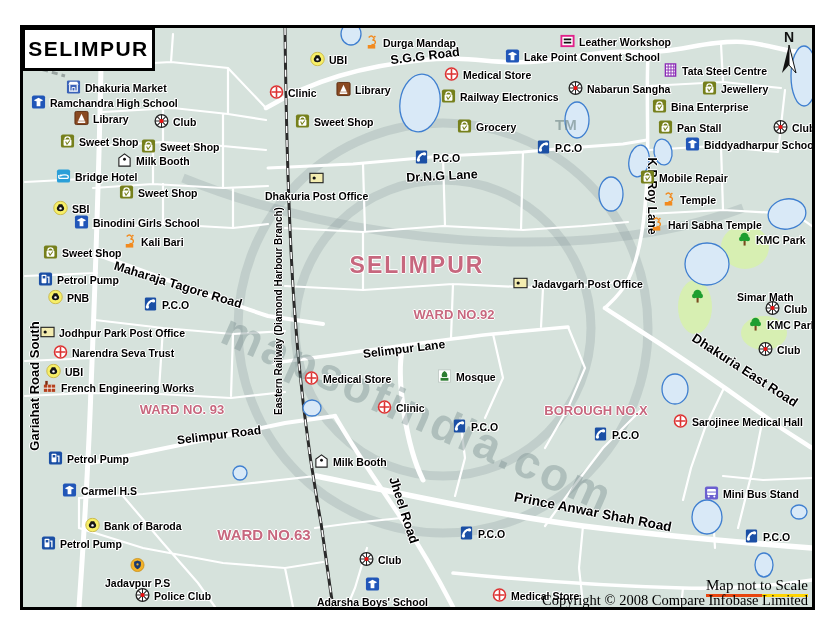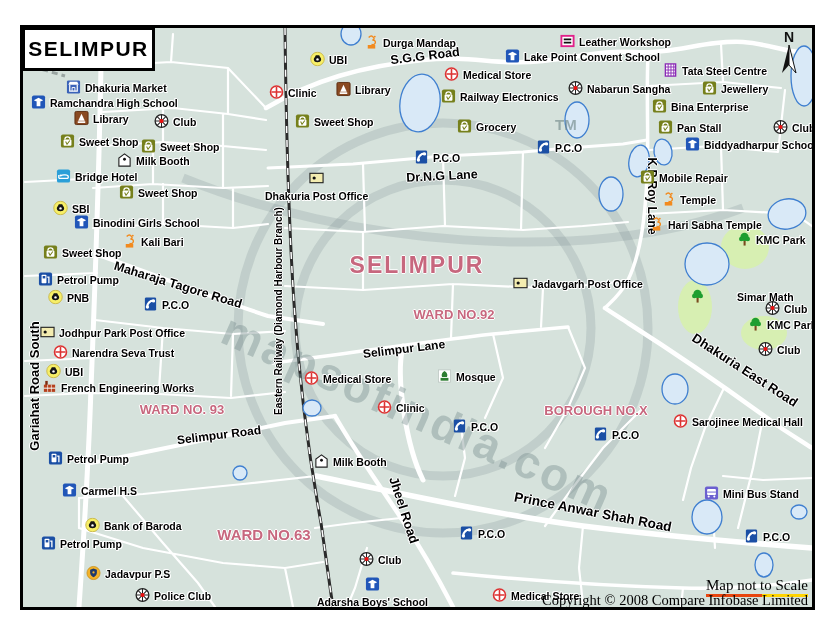--- a/index.html
+++ b/index.html
@@ -367,21 +367,21 @@
         <span class="pico">
           <svg viewBox="0 0 16 16">
             <rect x="1" y="1" width="14" height="14" rx="2" fill="#1b4fa5"></rect>
             <rect x="3.8" y="3.5" width="5.2" height="9" rx="0.8" fill="#fff"></rect>
             <rect x="5" y="4.8" width="2.8" height="2.6" fill="#1b4fa5"></rect>
             <path d="M9.8,6 h1.8 v6.5" stroke="#fff" stroke-width="1.4" fill="none"></path>
           </svg>
         </span>
         <span class="plabel">Petrol Pump</span>
       </div>
-      <div class="poi" style="left: 63px; top: 545px;">
+      <div class="poi" style="left: 82px; top: 545px; flex-direction: column;">
         <span class="pico">
           <svg viewBox="0 0 16 16">
             <circle cx="8" cy="8" r="7" fill="#f3b229" stroke="#c78c15" stroke-width="0.8"></circle>
             <path d="M8,3.2 l3.6,1.2 v3.1 c0,2.6 -1.8,4.1 -3.6,4.9 c-1.8,-0.8 -3.6,-2.3 -3.6,-4.9 V4.4 z" fill="#1d3a6e"></path>
             <circle cx="8" cy="7.4" r="1.2" fill="#f3b229"></circle>
           </svg>
         </span>
         <span class="plabel">Jadavpur P.S</span>
       </div>
       <div class="poi" style="left: 112px; top: 567px;">

